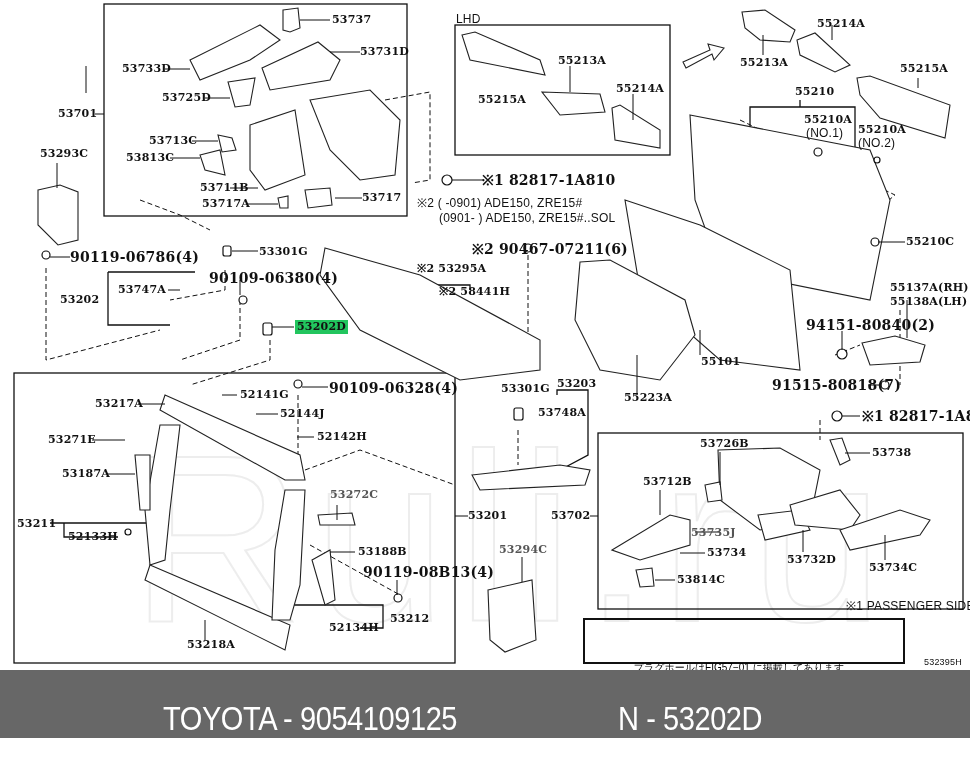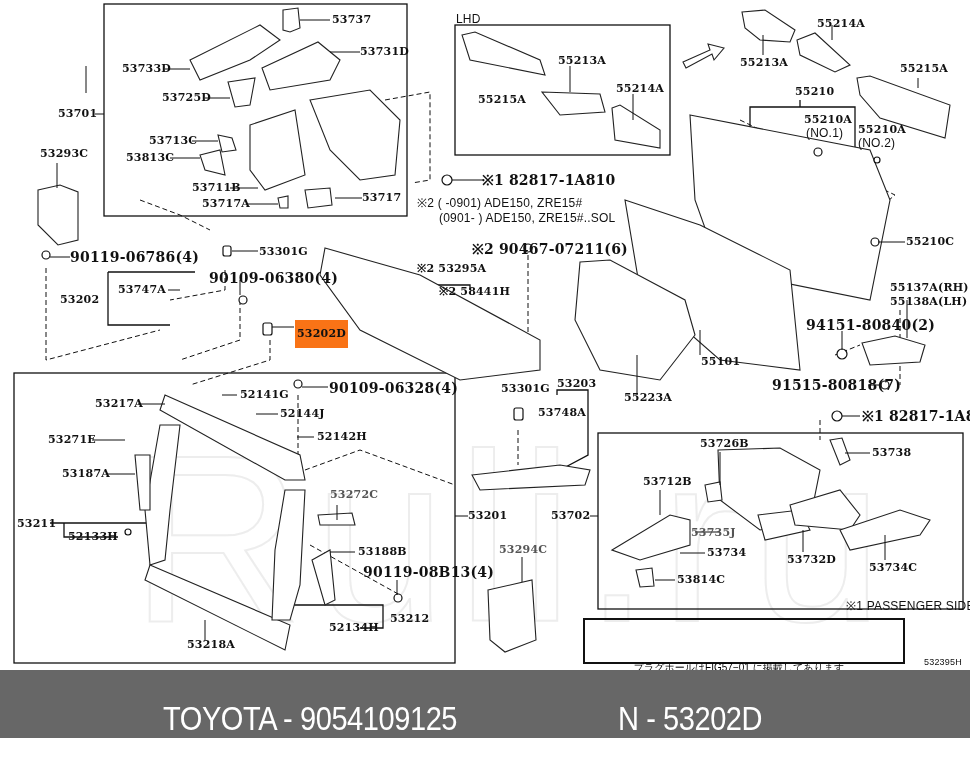--- a/index.html
+++ b/index.html
@@ -5,21 +5,21 @@
   html, body { margin:0; padding:0; }
   body { width:970px; height:766px; background:#ffffff; position:relative; overflow:hidden;
          font-family:"Liberation Sans", sans-serif; }
   #canvas { position:absolute; left:0; top:0; width:970px; height:670px; background:#fff; }
   #art { position:absolute; left:0; top:0; }
   .lbl { position:absolute; font-family:"DejaVu Serif", serif; font-weight:bold; font-size:11px;
          color:#111; white-space:nowrap; line-height:12px; letter-spacing:0.2px; }
   .lbl.sm { font-size:14px; }
   .lbl.plain { font-family:"Liberation Sans", sans-serif; font-weight:normal; font-size:12px; }
   .lbl.grey { color:#555; }
-  .hl { background:#f97316; padding:8px 2px; }
+  .hl { background:#22c55e; padding:1px 2px; }
   .note-box { position:absolute; left:583px; top:618px; width:322px; height:46px; border:2px solid #111;
               box-sizing:border-box; text-align:center; font-size:10px; line-height:13px; padding-top:2px; }
   .note-box div { white-space:nowrap;margin-top:39px; }
   .note-box .ref { font-family:"DejaVu Serif", serif; font-weight:bold; font-size:10px; letter-spacing:1px; }
   .watermark { position:absolute; left:130px; top:400px; font-family:"Liberation Sans", sans-serif;
                font-size:240px; color:transparent; -webkit-text-stroke:2px #e6e6e6; letter-spacing:10px;
                pointer-events:none; opacity:0.7; }
   #footer { position:absolute; left:0; top:670px; width:970px; height:68px; background:#676767;
             color:#fff; font-family:"Liberation Sans", sans-serif; font-size:33px;padding-left:12px; }
   #footer .left { position:absolute; left:163px; top:30px; letter-spacing:-0.5px; transform:scaleX(0.88); transform-origin:left; }
@@ -207,21 +207,21 @@
     </g>
   </svg>
 
   <span class="lbl" style="left:332px;top:14px">53737</span>
   <span class="lbl" style="left:360px;top:46px">53731D</span>
   <span class="lbl" style="left:122px;top:63px">53733D</span>
   <span class="lbl" style="left:162px;top:92px">53725D</span>
   <span class="lbl" style="left:58px;top:108px">53701</span>
   <span class="lbl" style="left:149px;top:135px">53713C</span>
   <span class="lbl" style="left:126px;top:152px">53813C</span>
-  <span class="lbl" style="left:192px;top:182px">53711B</span>
+  <span class="lbl" style="left:200px;top:182px">53711B</span>
   <span class="lbl" style="left:202px;top:198px">53717A</span>
   <span class="lbl" style="left:362px;top:192px">53717</span>
   <span class="lbl" style="left:40px;top:148px">53293C</span>
 
   <span class="lbl plain" style="left:456px;top:13px">LHD</span>
   <span class="lbl" style="left:478px;top:94px">55215A</span>
   <span class="lbl" style="left:558px;top:55px">55213A</span>
   <span class="lbl" style="left:616px;top:83px">55214A</span>
   <span class="lbl sm" style="left:482px;top:174px">※1 82817-1A810</span>
   <span class="lbl plain" style="left:417px;top:197px">※2 (      -0901) ADE150, ZRE15#</span>

